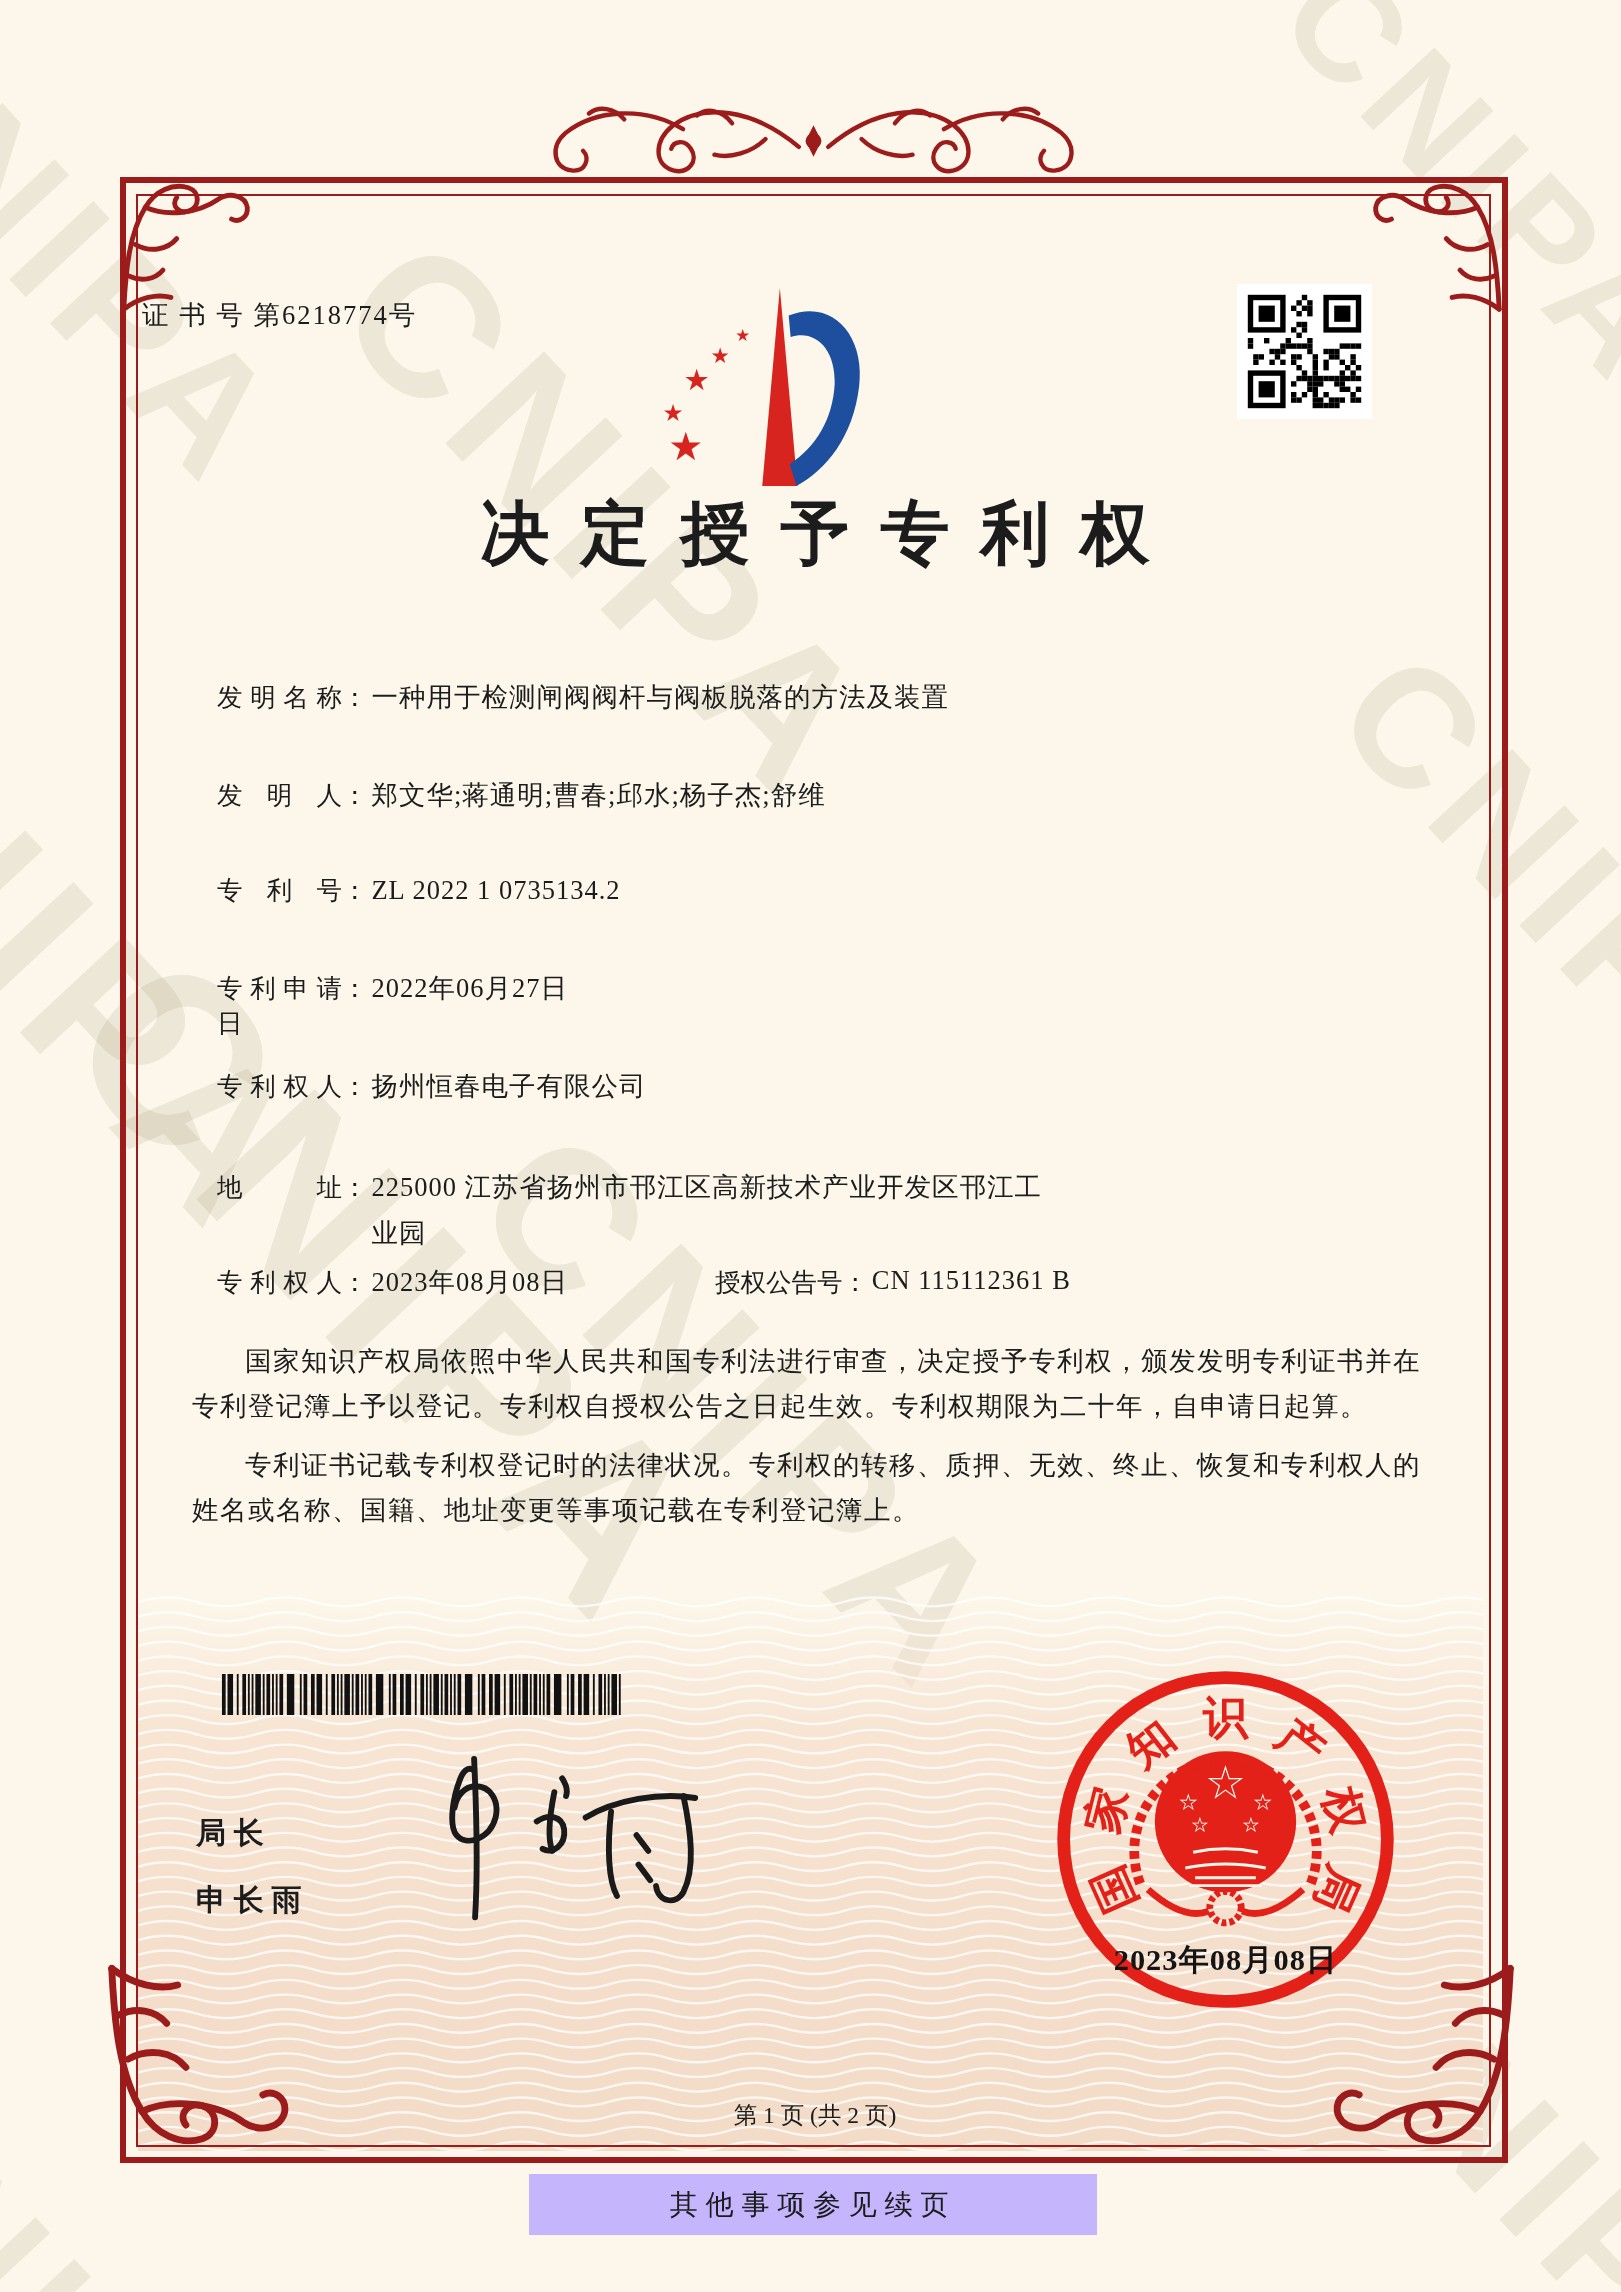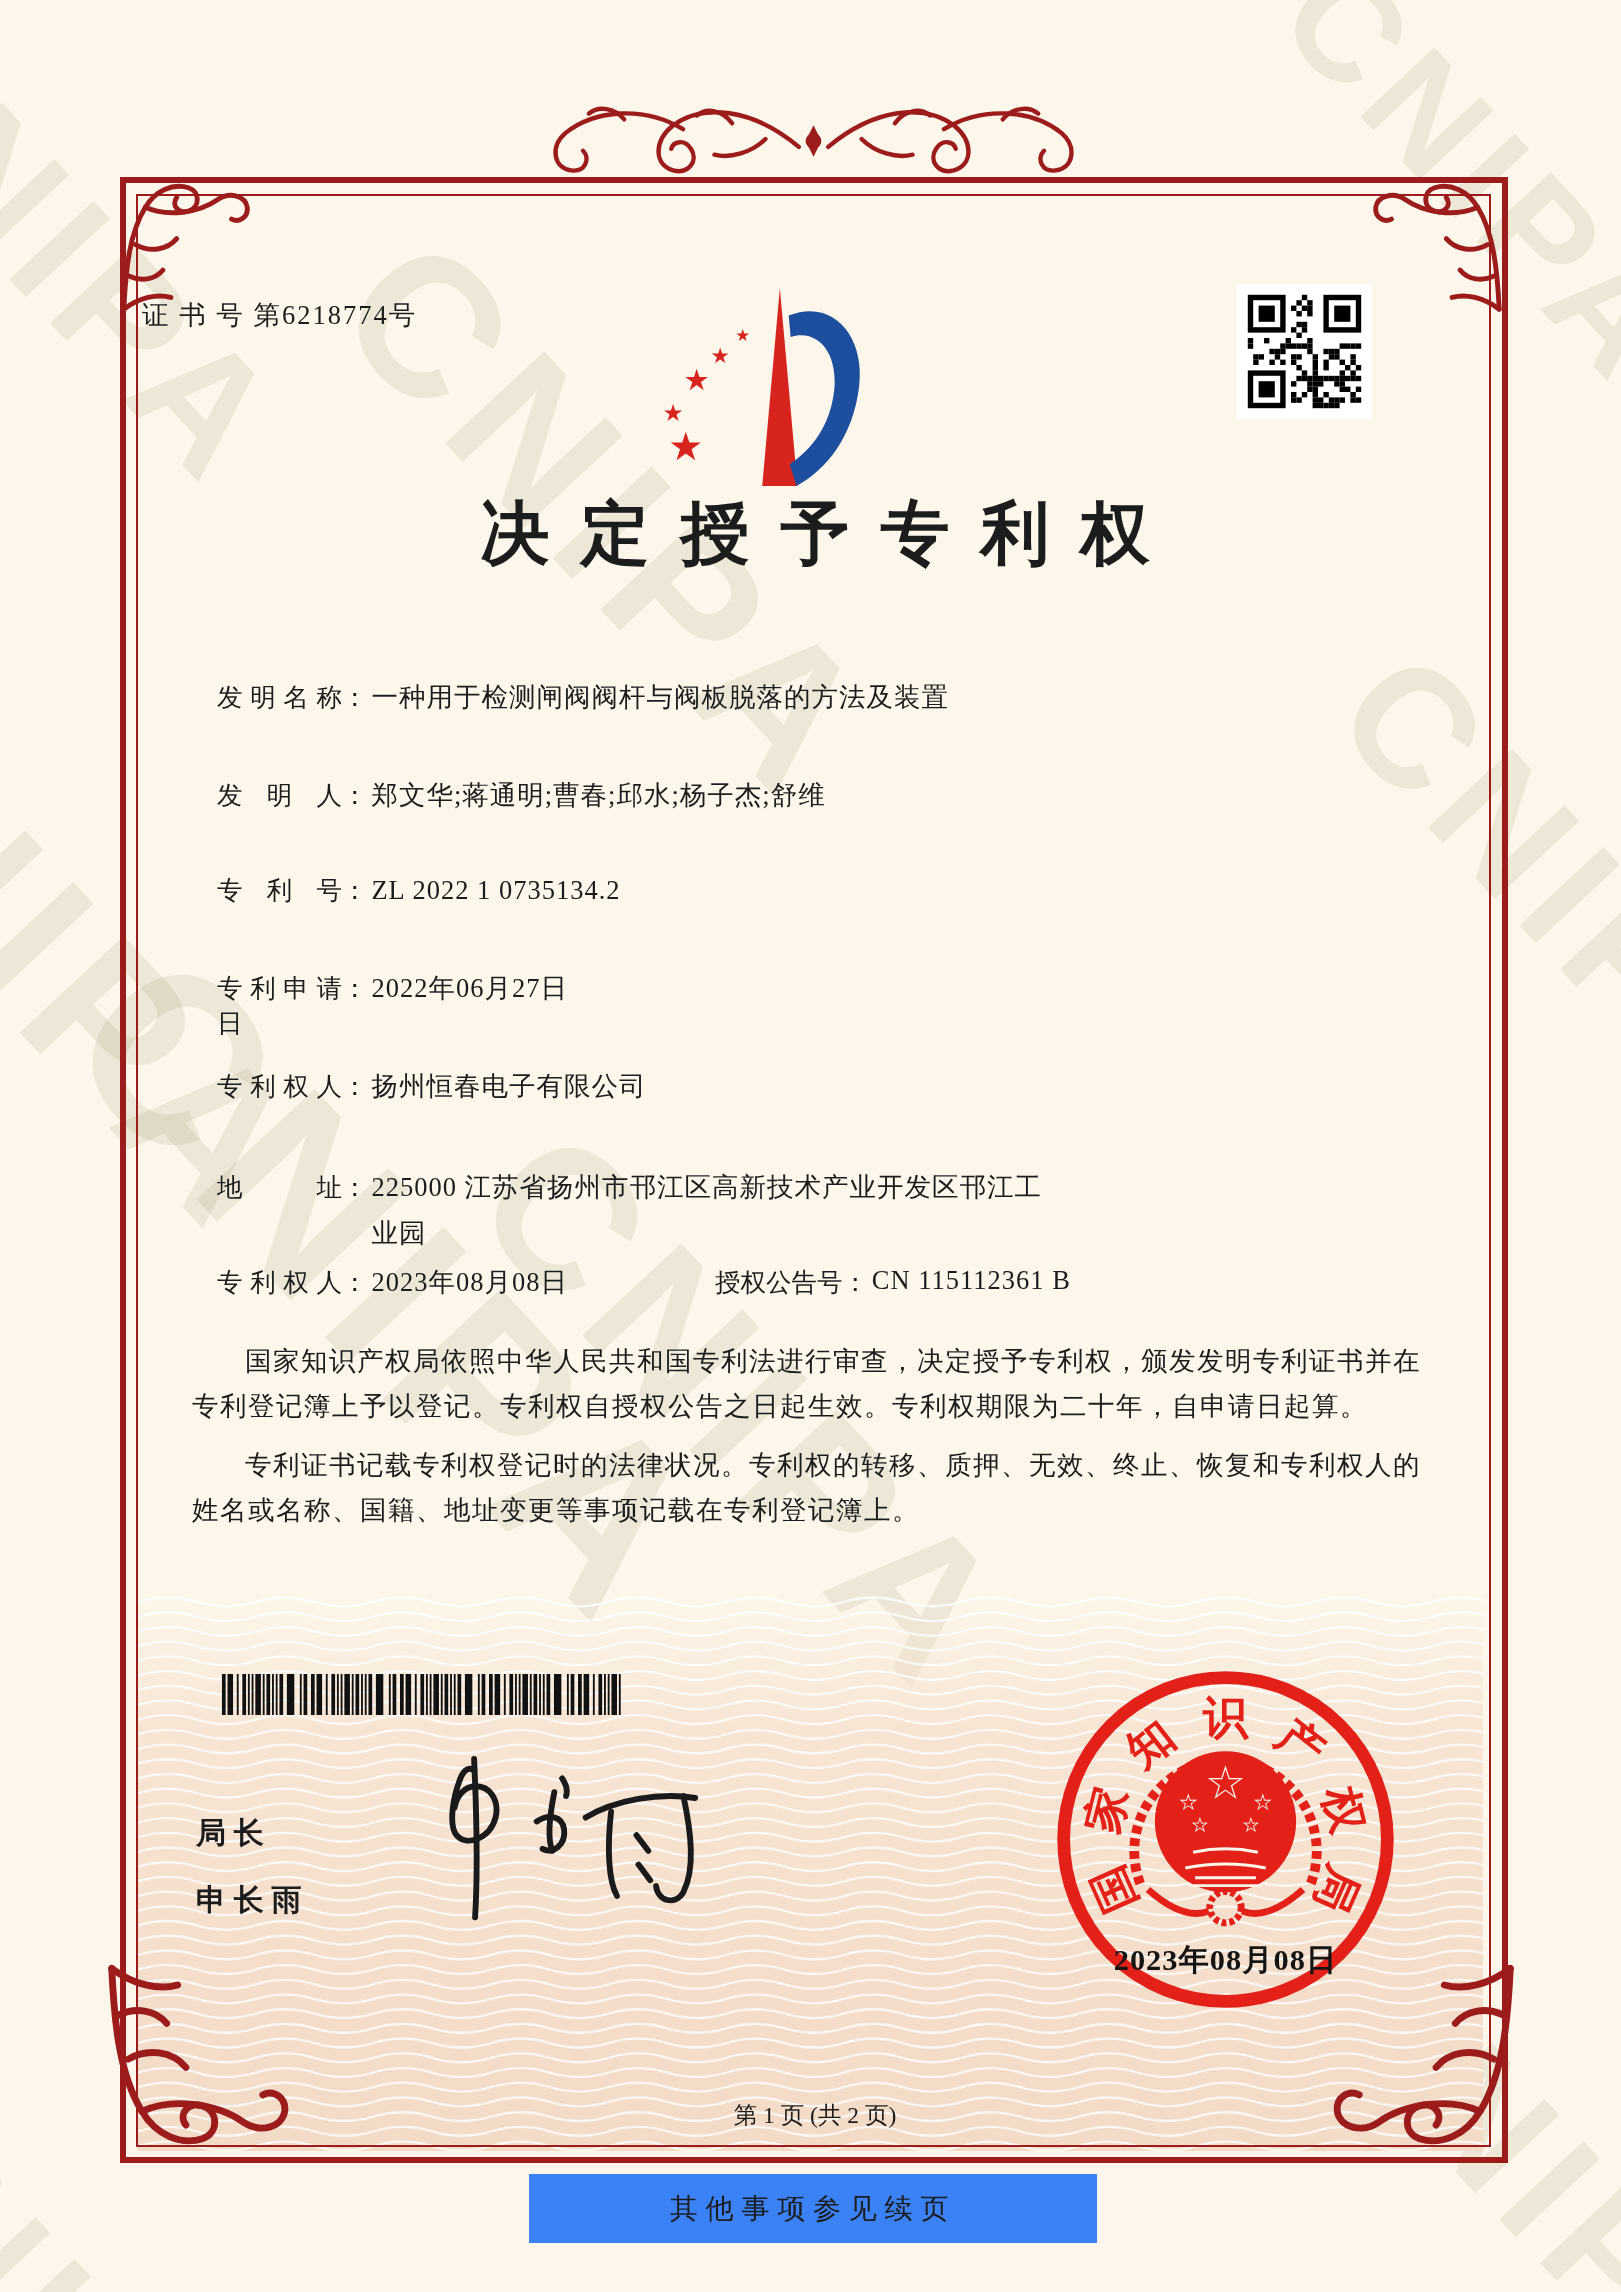--- a/index.html
+++ b/index.html
@@ -36,21 +36,21 @@
          line-height:45px;letter-spacing:1.5px;}
   .paras p{margin:0 0 13.7px 0;text-indent:2em;}
   .barcode{position:absolute;left:221px;top:1674px;z-index:5;}
   .sig-title{position:absolute;left:196px;top:1813px;z-index:5;font-family:"Liberation Sans","DejaVu Sans",sans-serif;
              font-weight:bold;font-size:30px;letter-spacing:7.8px;}
   .sig-name{position:absolute;left:196px;top:1880px;z-index:5;font-family:"Liberation Sans","DejaVu Sans",sans-serif;
             font-weight:bold;font-size:30px;letter-spacing:7.8px;}
   .signature{position:absolute;left:380px;top:1753px;z-index:5;}
   .seal{position:absolute;left:1046px;top:1660px;z-index:6;}
   .page-info{position:absolute;left:120px;top:2099px;width:1390px;text-align:center;font-size:23.5px;z-index:5;}
-  .note-box{position:absolute;left:529px;top:2174px;width:568px;height:69px;background:#3b82f6;
+  .note-box{position:absolute;left:529px;top:2174px;width:568px;height:61px;background:#c4b5fd;
             display:flex;align-items:center;justify-content:center;z-index:5;}
   .note-text{font-size:28px;letter-spacing:7.8px;}
 </style>
 </head>
 <body>
 
 <div class="page">
 
   <div id="wm-layer">
       <div class="wm" style="left: -69px; top: -29px; font-size: 167px;">CNIPA</div>

